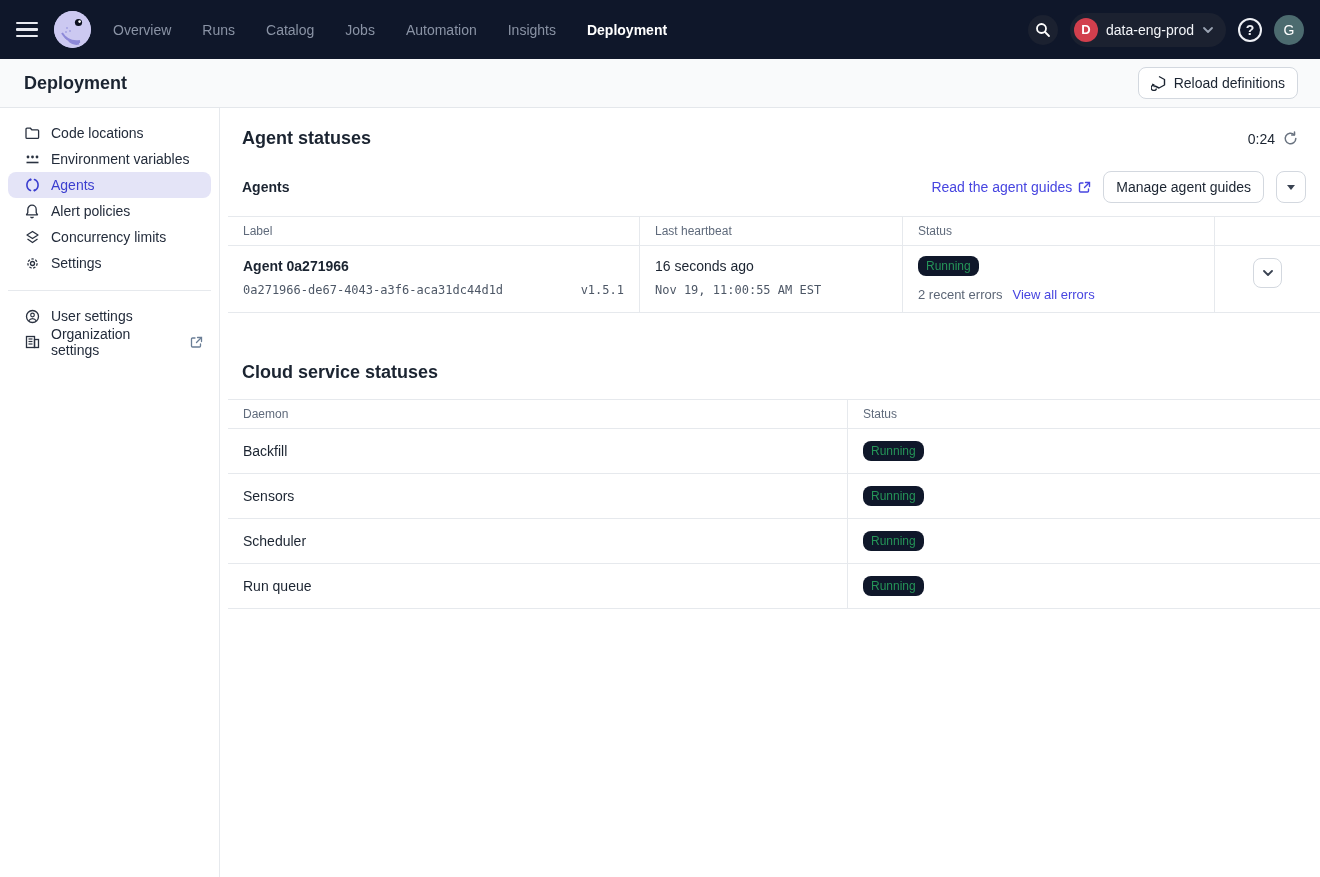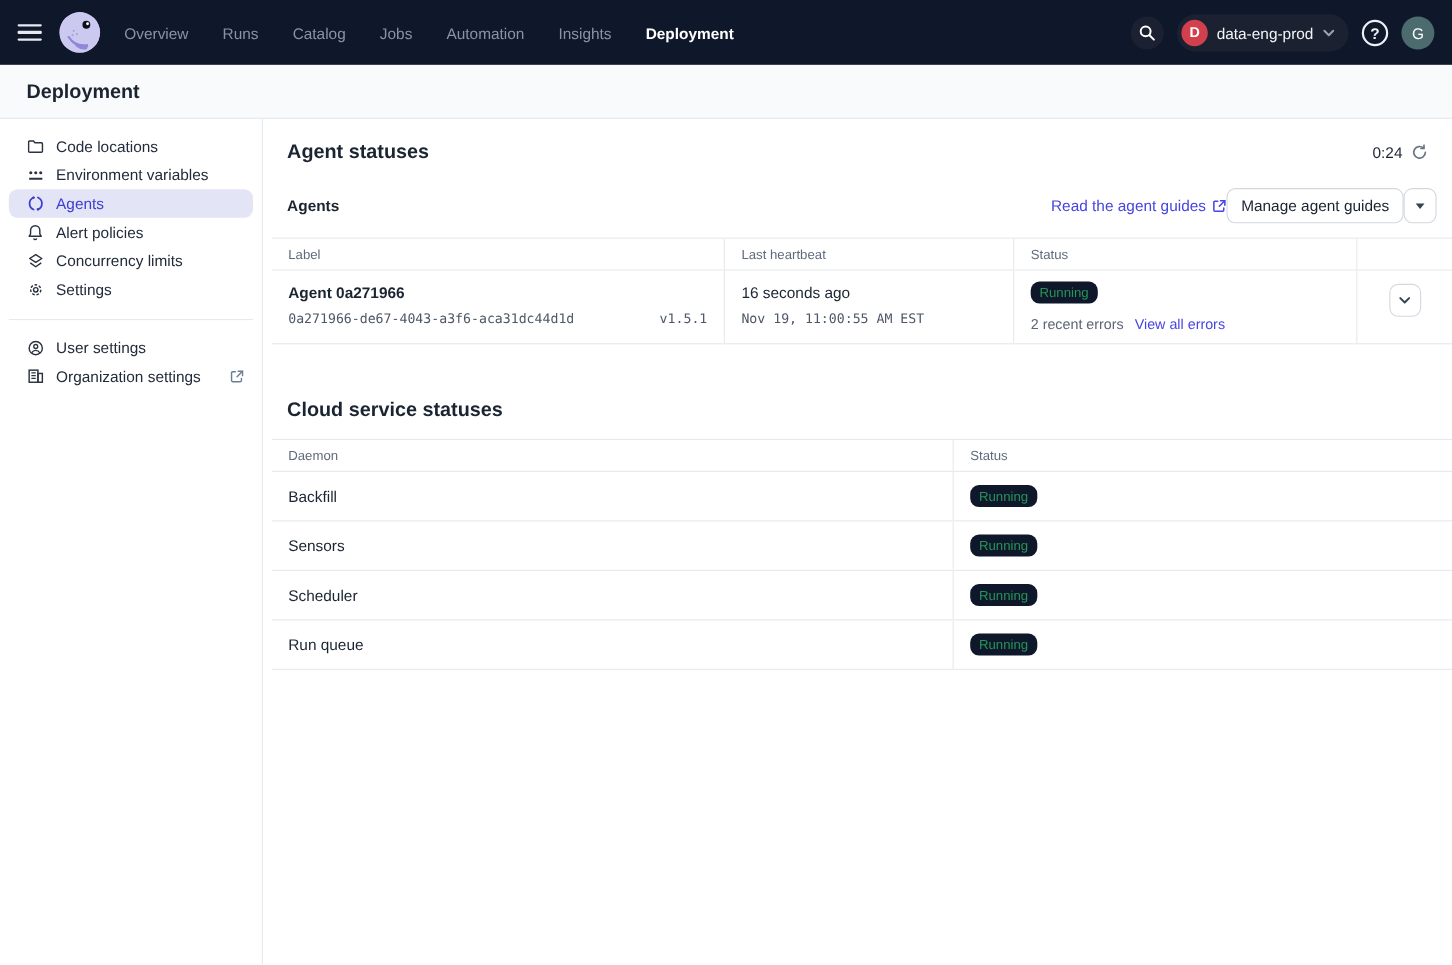--- a/index.html
+++ b/index.html
@@ -24,37 +24,37 @@
   .avatar { width:30px; height:30px; border-radius:50%; background:#4c6b6f; color:#fff; font-size:14px; display:flex; align-items:center; justify-content:center; cursor:pointer; }
 
   
   .page-header { height:49px; background:#f9fafb; border-bottom:1px solid #e4e7eb; display:flex; align-items:center; padding:0 22px 0 24px; }
   .page-title { font-size:18px; font-weight:bold; color:#1b2431; }
   .btn { display:inline-flex; align-items:center; gap:7px; height:32px; padding:0 12px; background:#ffffff; border:1px solid #d3d8df; border-radius:8px; font-size:14px; color:#1b2431; cursor:pointer; white-space:nowrap; }
   .page-header .btn { margin-left:auto; }
 
   
   .layout { display:flex; height:769px; }
-  .sidebar { width:239px; border-right:1px solid #e6e9ed; padding-top:12px; flex:0 0 auto; }
+  .sidebar { width:220px; border-right:1px solid #e6e9ed; padding-top:12px; flex:0 0 auto; }
   .side-item { height:26px; margin:0 8px; padding:0 8px 0 16px; display:flex; align-items:center; gap:11px; font-size:14px; color:#232c3b; border-radius:8px; cursor:pointer; }
   .side-item .sicon { width:16px; height:16px; display:flex; align-items:center; justify-content:center; color:#2a3240; flex:0 0 auto; }
   .side-item.active { background:#e4e4f7; color:#3b3ecf; }
   .side-item.active .sicon { color:#3b3ecf; }
   .side-divider { border-top:1px solid #e6e9ed; margin:14px 8px 12px 8px; }
   .ext-icon { margin-left:auto; color:#6a7e96; display:flex; }
 
   
   .content { flex:1; padding:20px 0 0 8px; overflow:hidden; }
   .section-head { display:flex; align-items:center; margin:0 22px 0 14px; }
   .h1 { font-size:18px; font-weight:bold; color:#1b2431; }
   .countdown { margin-left:auto; display:flex; align-items:center; gap:8px; font-size:14px; color:#1b2431; }
   .countdown .ricon { color:#6a7380; display:flex; cursor:pointer; }
   .sub-head { display:flex; align-items:center; margin:22px 14px 0 14px; }
   .h2 { font-size:14px; font-weight:bold; color:#1b2431; }
-  .sub-actions { margin-left:auto; display:flex; align-items:center; }
+  .sub-actions { margin-left:auto; display:flex; align-items:center; gap:12px; }
   .link { color:#4745e0; font-size:14px; cursor:pointer; display:inline-flex; align-items:center; gap:6px; text-decoration:none; }
   .caret-btn { width:30px; height:32px; background:#fff; border:1px solid #d3d8df; border-radius:8px; display:flex; align-items:center; justify-content:center; cursor:pointer; }
   .caret { width:0; height:0; border-left:4px solid transparent; border-right:4px solid transparent; border-top:5px solid #394251; }
 
   
   .tbl { margin-top:13px; border-top:1px solid #e6e9ed; }
   .trow { display:grid; border-bottom:1px solid #e6e9ed; }
   .agents-grid { grid-template-columns:412px 263px 312px 1fr; }
   .daemon-grid { grid-template-columns:620px 1fr; }
   .th { font-size:12px; color:#5f6a7b; padding:7px 15px; border-right:1px solid #e6e9ed; display:flex; align-items:center; }
@@ -119,20 +119,28 @@
     </div>
     <div class="help-circle">
       <span>?</span>
     </div>
     <div class="avatar">G</div>
   </div>
 </div>
 
 <div class="page-header">
   <div class="page-title">Deployment</div>
+  <button class="btn">
+    <svg width="16" height="16" viewBox="0 0 16 16">
+      <path d="M8 1.5 L13.5 4.5 L13.5 10 L8 13 L4 11" stroke="#1b2431" stroke-width="1.4" fill="none" stroke-linejoin="round"></path>
+      <path d="M5.5 13.5 a2.7 2.7 0 1 1 -2.6 -3.4" stroke="#1b2431" stroke-width="1.3" fill="none"></path>
+      <path d="M1.6 9.2 l1.4 0.8 l0.2 1.7" stroke="#1b2431" stroke-width="1.3" fill="none" stroke-linecap="round"></path>
+    </svg>
+    <span>Reload definitions</span>
+  </button>
 </div>
 
 <div class="layout">
 
   <div class="sidebar">
     <div class="side-item">
       <span class="sicon">
         <svg width="15" height="13" viewBox="0 0 15 13">
             <path d="M1 2.2 a1 1 0 0 1 1-1 h3.4 l1.4 1.6 h5.8 a1 1 0 0 1 1 1 v6.6 a1 1 0 0 1 -1 1 H2 a1 1 0 0 1 -1 -1 z" stroke="currentColor" stroke-width="1.3" fill="none"></path>
           </svg>

